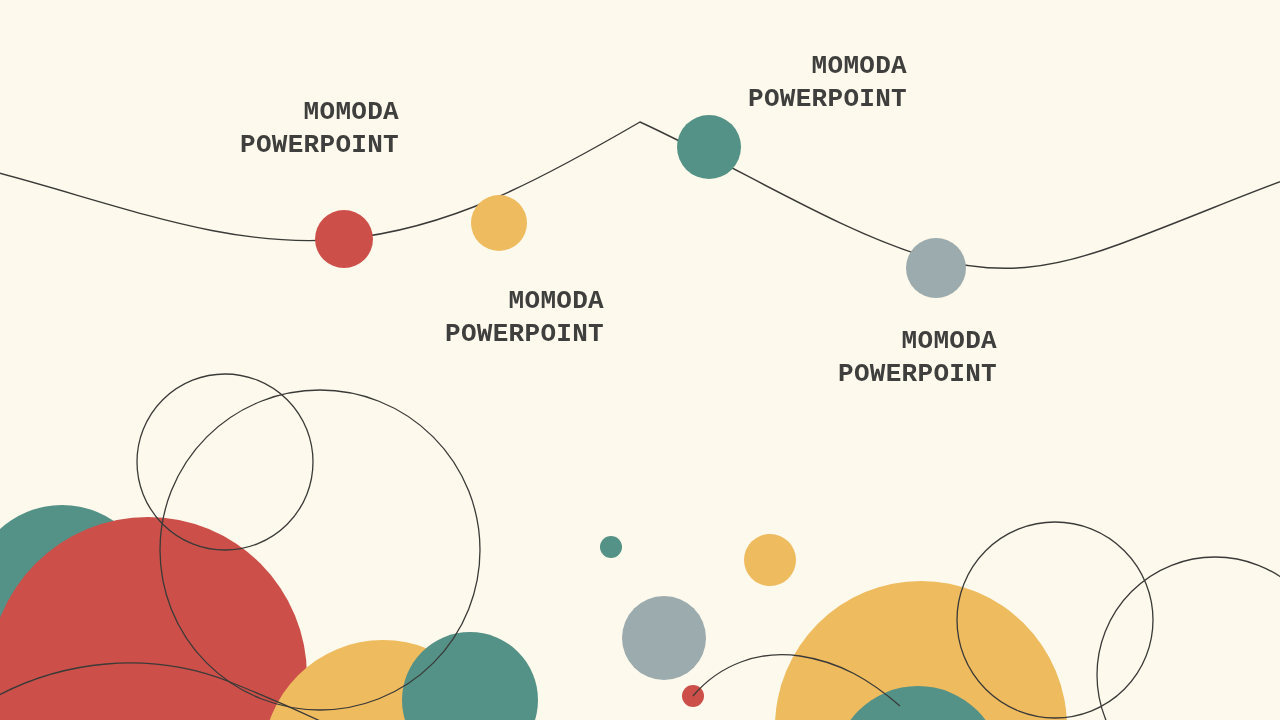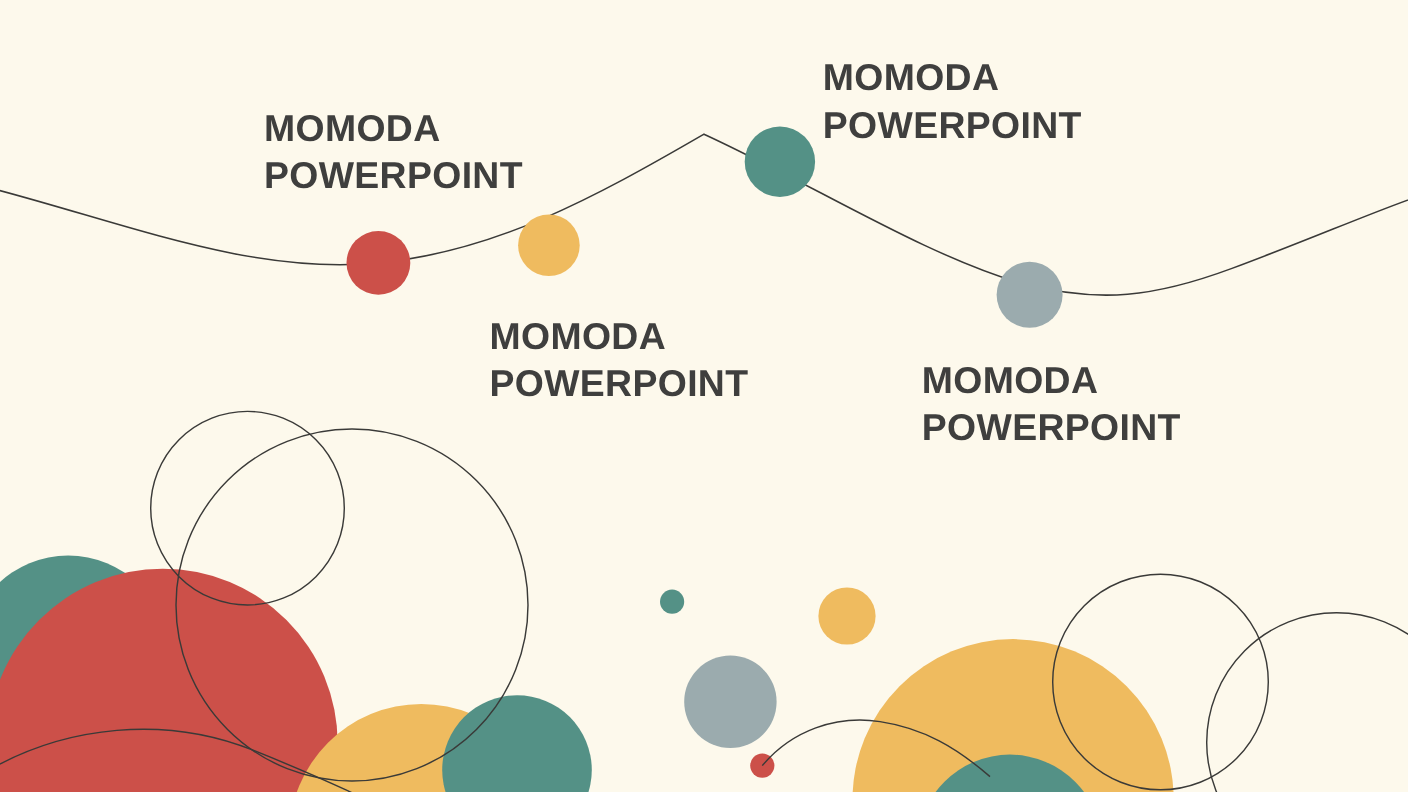--- a/index.html
+++ b/index.html
@@ -22,27 +22,28 @@
     position: absolute;
     left: 0;
     top: 0;
     width: 1280px;
     height: 720px;
     display: block;
   }
   .title-block {
     position: absolute;
     color: #3F3F3E;
-    font-family: Liberation Sans, sans-serif;
+    font-family: Liberation Mono, monospace;
     font-weight: bold;
-    font-size: 34px;
+    font-size: 26px;
     line-height: 1.27;
     letter-spacing: 0.3px;
     white-space: pre-line;
     text-transform: uppercase;
+    text-align: right;
   }
   #title-1 { left: 240px; top: 96px; }
   #title-2 { left: 748px; top: 50px; }
   #title-3 { left: 445px; top: 285px; }
   #title-4 { left: 838px; top: 325px; }
 </style>
 </head>
 <body>
 
 <div id="slide">

